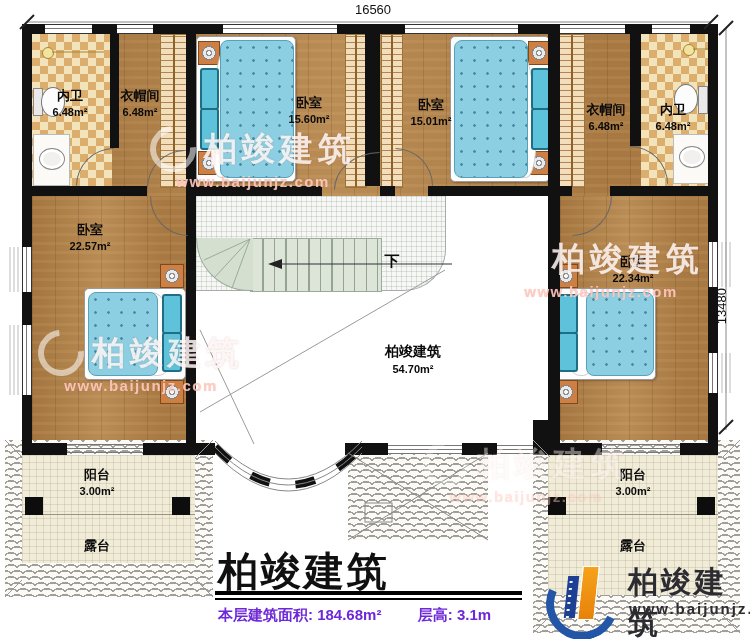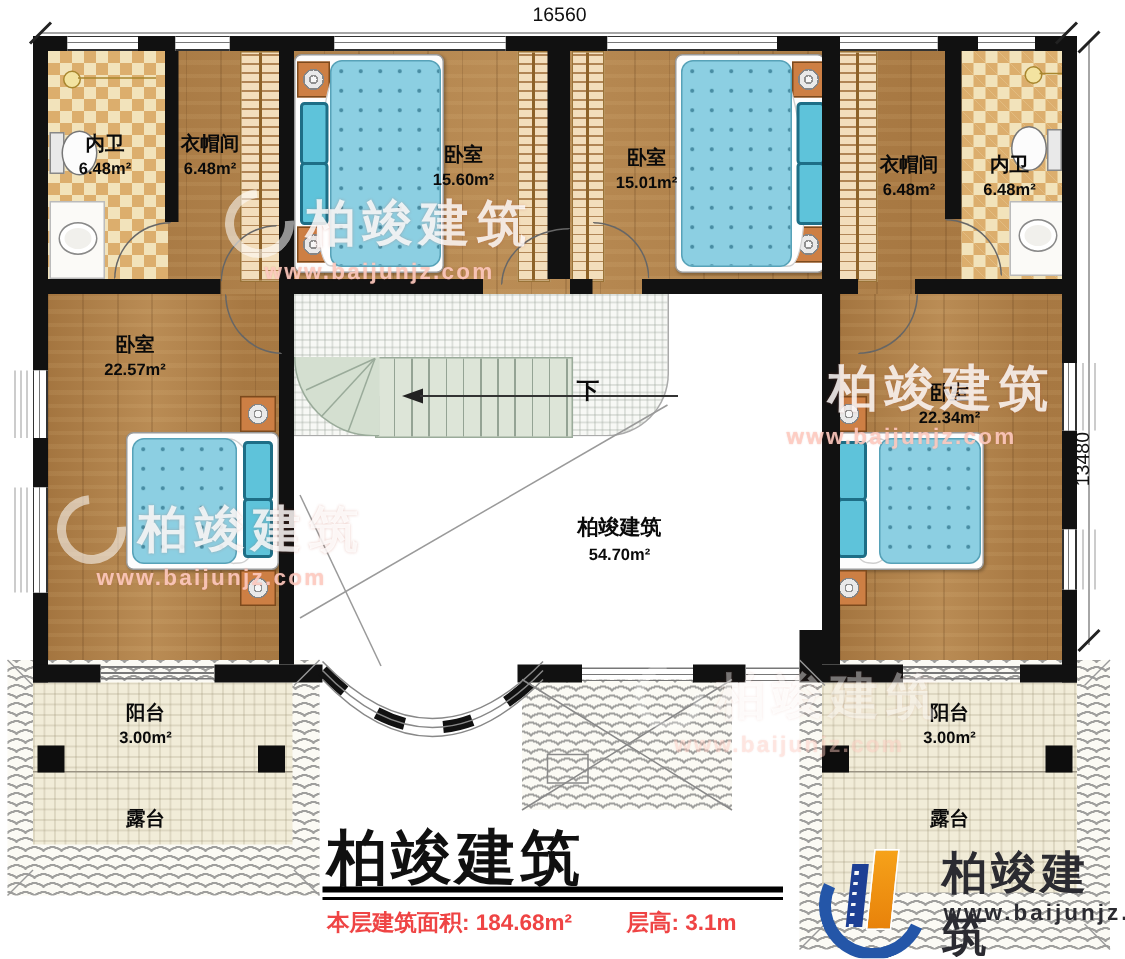--- a/index.html
+++ b/index.html
@@ -83,21 +83,21 @@
   .wm-logo{width:34px;height:34px;border:6px solid rgba(255,255,255,.55);border-radius:50%;
     border-top-color:transparent;transform:rotate(40deg);}
   .wm-big{font-weight:bold;font-size:33px;letter-spacing:5px;color:rgba(255,255,255,.82);
     text-shadow:0 0 2px rgba(190,80,60,.30);}
   .wm-url{font-weight:bold;font-size:15px;letter-spacing:1.5px;color:rgba(255,205,195,.88);
     text-shadow:0 0 1px rgba(200,90,70,.35);margin-top:1px;}
   
   .t-main{position:absolute;font-weight:bold;font-size:40px;letter-spacing:3px;color:#101010;}
   .t-scale{position:absolute;font-size:37px;color:#101010;font-family:"DejaVu Sans",sans-serif;}
   .t-line{position:absolute;background:#000;}
-  .t-info{position:absolute;font-weight:bold;font-size:15px;color:#ef4444;white-space:nowrap;}
+  .t-info{position:absolute;font-weight:bold;font-size:15px;color:#6d28d9;white-space:nowrap;}
   .lg-big{position:absolute;font-weight:bold;font-size:30px;letter-spacing:3px;color:#2b2b31;}
   .lg-url{position:absolute;font-weight:bold;font-size:15px;letter-spacing:2px;color:#2b2b31;}
   .lg-swoosh{position:absolute;width:56px;height:56px;border:8px solid #2456a8;border-radius:50%;
     border-top-color:transparent;border-right-color:transparent;transform:rotate(-20deg);}
   .lg-bar1{position:absolute;background:#1d3f94;transform:skewX(-6deg);
     background-image:repeating-linear-gradient(0deg,rgba(255,255,255,.95) 0 2px,transparent 2px 7px);
     background-size:3px 100%;background-repeat:no-repeat;background-position:2px 0;}
   .lg-bar2{position:absolute;background:linear-gradient(180deg,#f6a21a,#e8820a);transform:skewX(-6deg);
     border:1px solid #fff;}
   svg.ovl{position:absolute;left:0;top:0;pointer-events:none;}

